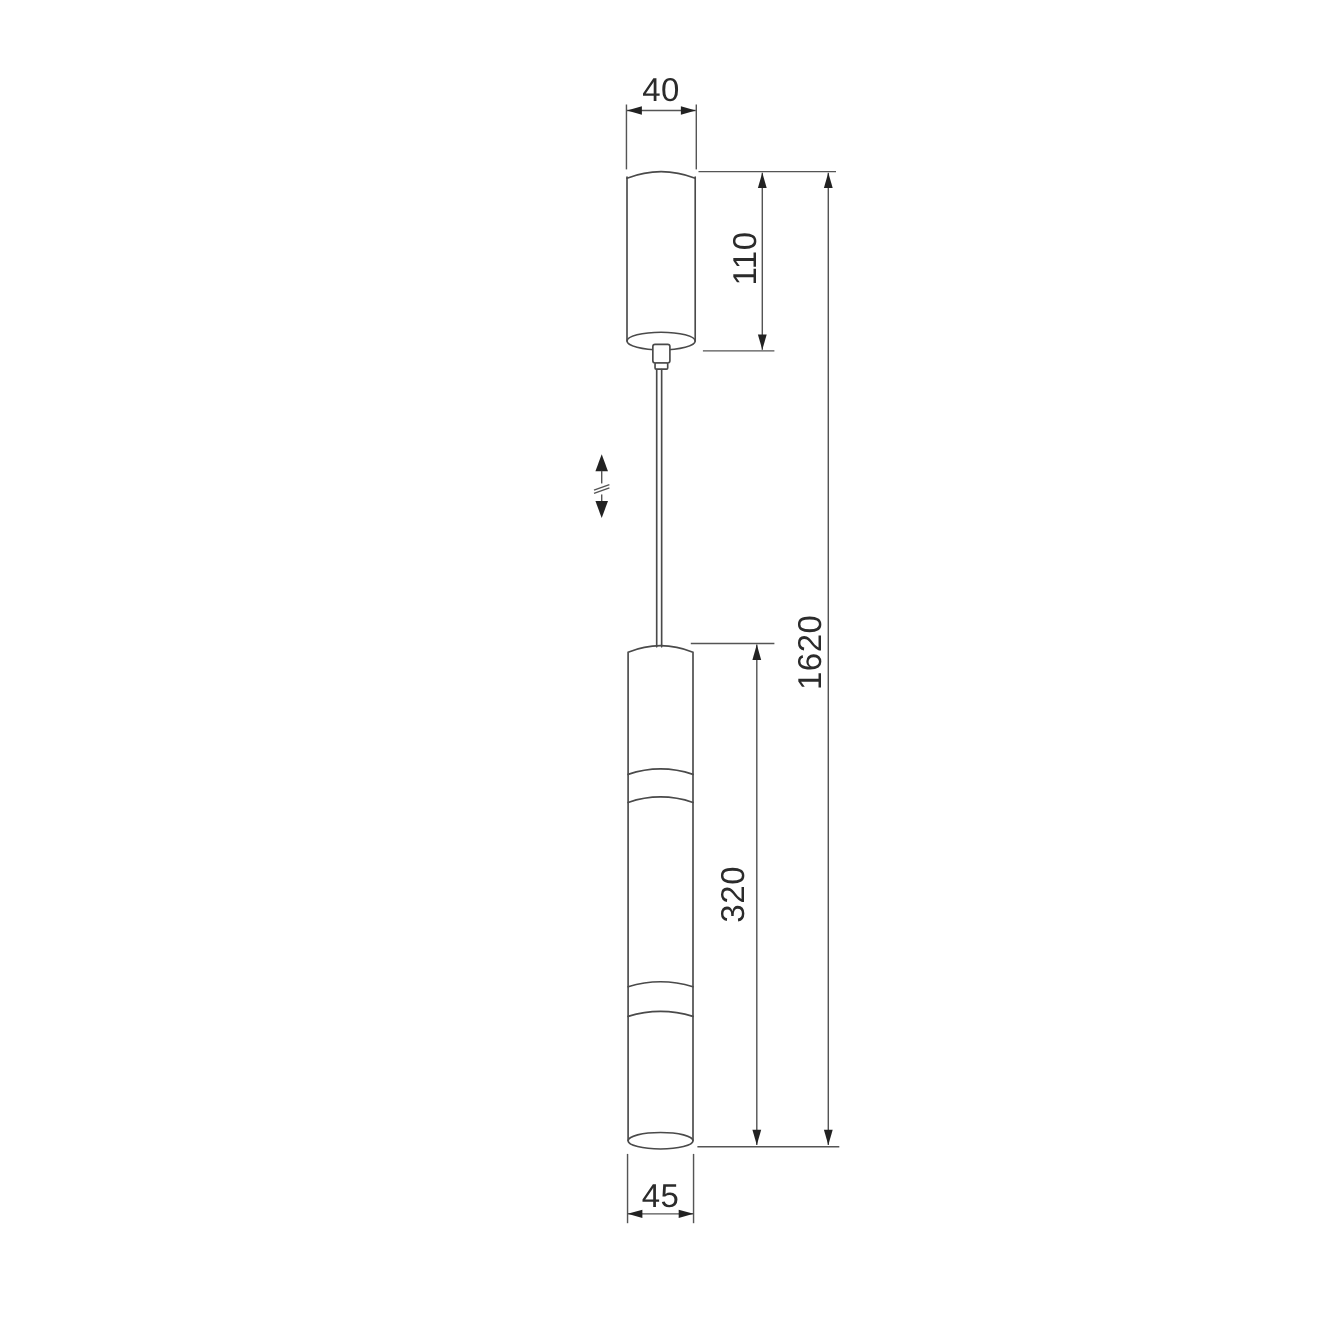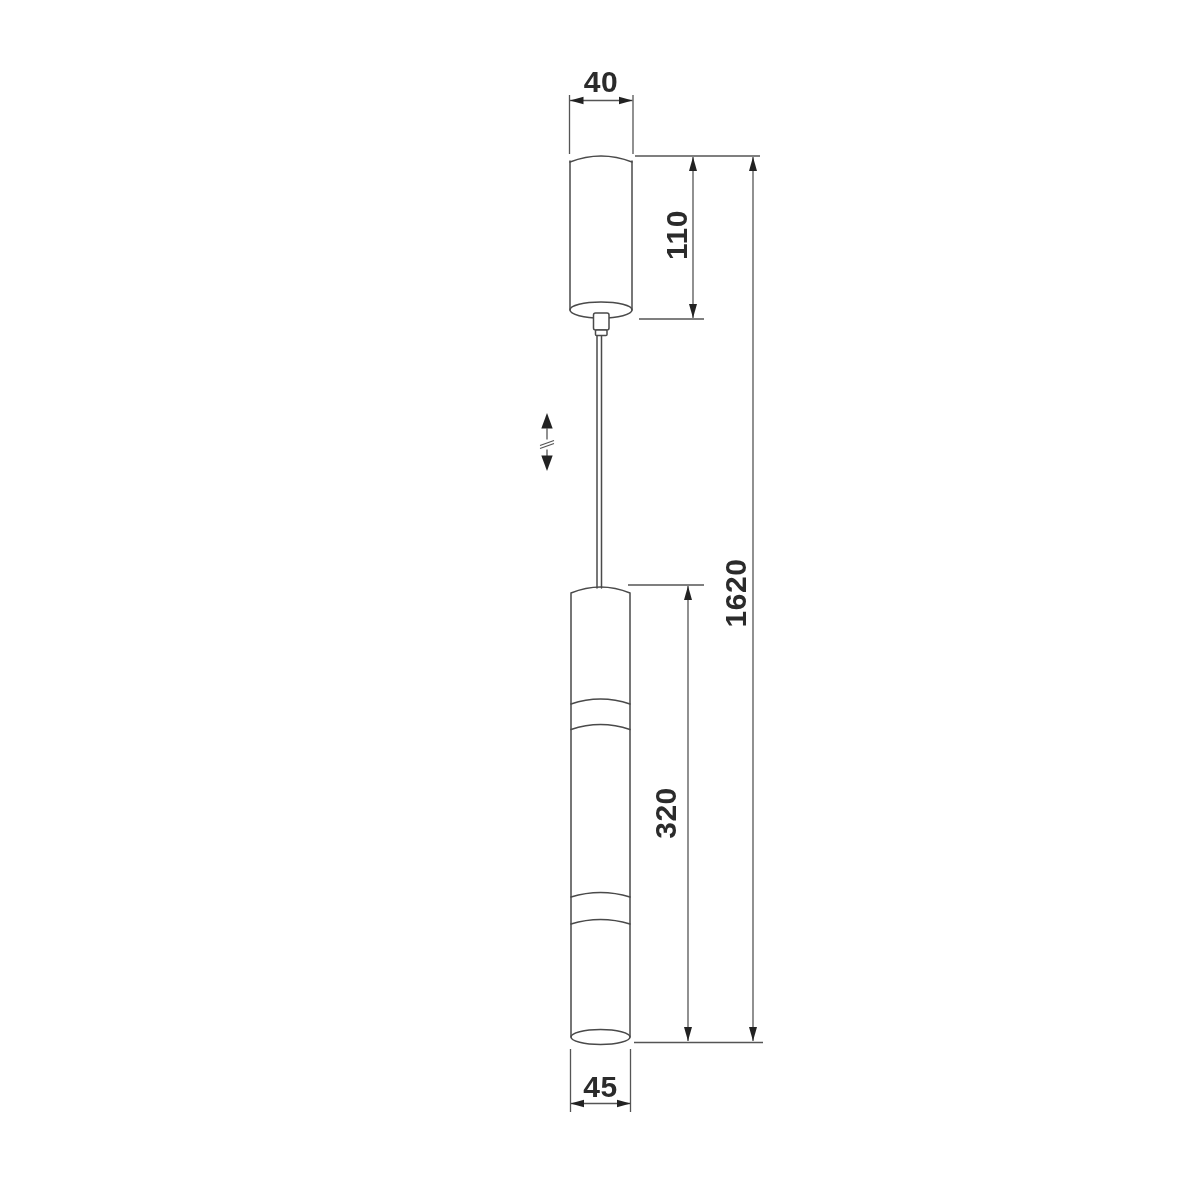--- a/index.html
+++ b/index.html
@@ -12,21 +12,20 @@
   html, body {
     margin: 0;
     padding: 0;
     background: var(--background);
   }
   .stage {
     width: 964px;
     height: 1200px;
     background: var(--background);
     position: relative;
-    font-weight: bold;
   }
   svg { display: block; }
   .object {
     stroke: var(--object-line);
     stroke-width: 1.5;
     fill: none;
     stroke-linecap: round;
   }
   .object-fill {
     stroke: var(--object-line);

